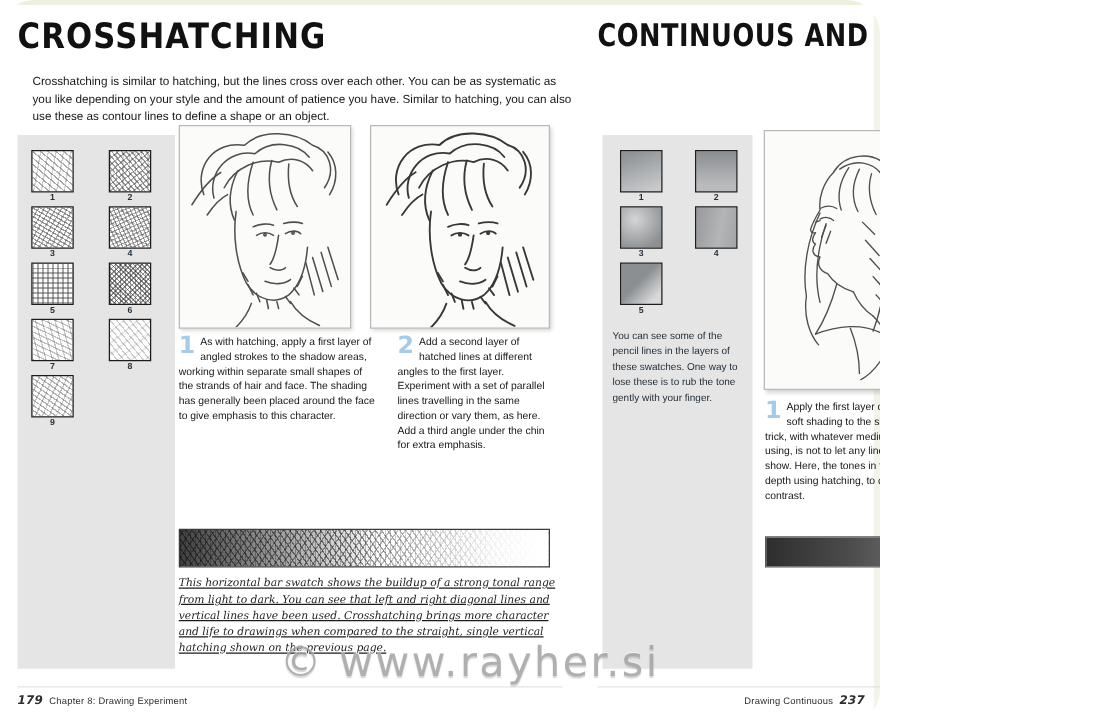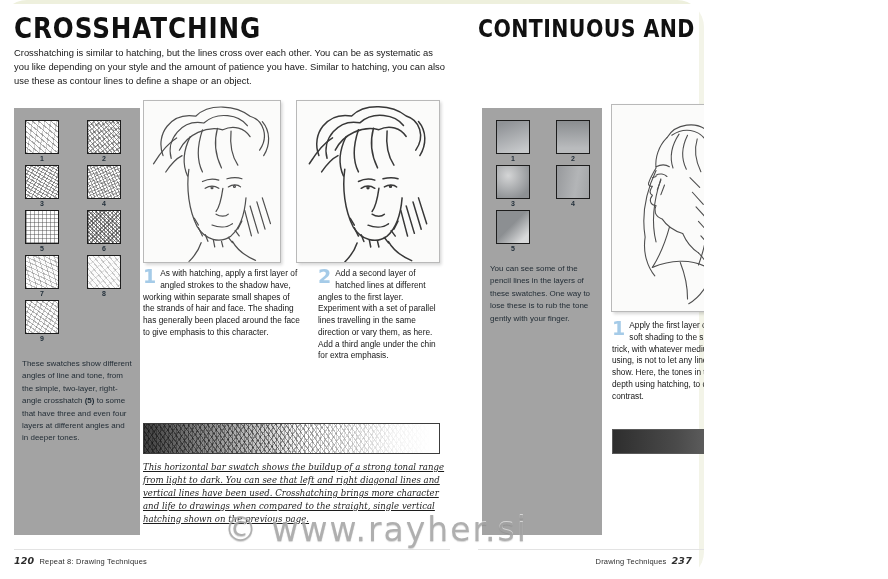--- a/index.html
+++ b/index.html
@@ -6,25 +6,25 @@
   .canvas{position:relative;width:704px;height:579px;background:#ffffff;overflow:hidden;
           font-family:"Liberation Sans", sans-serif;color:#1a1a1a;border-radius:27px;}
   .edge-top{position:absolute;left:0;top:0;width:888px;height:4px;background:#eef0dd;}
   .edge-right{position:absolute;right:0;top:0;width:5px;height:579px;background:#f3f4e8;}
 
   .title{position:absolute;margin:0;font-family:"DejaVu Sans", sans-serif;font-weight:900;
          color:#111;white-space:nowrap;transform-origin:left top;}
   .t-left{left:14px;top:12px;font-size:28px;letter-spacing:1px;transform:scaleX(0.88);}
   .t-right{left:478px;top:14px;font-size:25px;letter-spacing:0.5px;transform:scaleX(0.82);}
 
-  .intro{position:absolute;margin:0;font-size:9.4px;line-height:1.5;color:#161616;}
+  .intro{position:absolute;margin:12px;font-size:9.4px;line-height:1.5;color:#161616;}
   .intro-left{left:14px;top:46px;width:436px;}
   .intro-right{left:478px;top:48px;width:406px;}
 
-  .sidebar{position:absolute;background:#a3a3a3;}
+  .sidebar{position:absolute;background:#e5e5e5;}
   .sb-left{left:14px;top:108px;width:126px;height:427px;}
   .sb-right{left:482px;top:108px;width:120px;height:427px;}
 
   .swgrid{display:grid;grid-template-columns:34px 34px;}
   .swgrid-left{padding:12px 0 0 11px;column-gap:28px;row-gap:2px;}
   .swgrid-right{padding:12px 0 0 14px;column-gap:26px;row-gap:2px;}
   .swcell{margin:0;}
   .sw{width:34px;height:34px;border:1.5px solid #1d1d1d;box-sizing:border-box;background-color:#fcfcfc;}
   .swnum{font-size:7px;font-weight:bold;color:#23303b;text-align:center;width:34px;line-height:9px;}
 
@@ -184,47 +184,46 @@
         </figure>
       <figure class="swcell">
           <div class="sw h8"></div>
           <figcaption class="swnum">8</figcaption>
         </figure>
       <figure class="swcell">
           <div class="sw h9"></div>
           <figcaption class="swnum">9</figcaption>
         </figure>
     </div>
-    <p class="sbcap"><span>These swatches show different angles of line and tone, from the simple, two-layer, right-angle crosshatch </span><b>(5)</b><span> to some that have three and even four layers at different angles and in deeper tones.</span></p>
   </aside>
 
   <figure class="artbox ab-l1">
     <svg class="sketch" viewBox="0 0 100 118" preserveAspectRatio="xMidYMid meet">
         <use href="#man-sketch"></use>
       </svg>
   </figure>
   <figure class="artbox ab-l2">
     <svg class="sketch darker" viewBox="0 0 100 118" preserveAspectRatio="xMidYMid meet">
         <use href="#man-sketch"></use>
       </svg>
   </figure>
 
   <div class="step st-l1">
-    <span class="stepnum">1</span><span>As with hatching, apply a first layer of angled strokes to the shadow have, working within separate small shapes of the strands of hair and face. The shading has generally been placed around the face to give emphasis to this character.</span>
+    <span class="stepnum">1</span><span>As with hatching, apply a first layer of angled strokes to the shadow areas, working within separate small shapes of the strands of hair and face. The shading has generally been placed around the face to give emphasis to this character.</span>
   </div>
   <div class="step st-l2">
     <span class="stepnum">2</span><span>Add a second layer of hatched lines at different angles to the first layer. Experiment with a set of parallel lines travelling in the same direction or vary them, as here. Add a third angle under the chin for extra emphasis.</span>
   </div>
 
   <div class="bar bar-hatch"></div>
   <p class="handnote hn-left">This horizontal bar swatch shows the buildup of a strong tonal range from light to dark. You can see that left and right diagonal lines and vertical lines have been used. Crosshatching brings more character and life to drawings when compared to the straight, single vertical hatching shown on the previous page.</p>
 
   <div class="rule rule-left"></div>
   <footer class="foot foot-left">
-    <span class="pagenum">120</span><span>Repeat 8: Drawing Techniques</span>
+    <span class="pagenum">179</span><span>Chapter 8: Drawing Experiment</span>
   </footer>
 
   <h1 class="title t-right">CONTINUOUS AND FLAT-AREA SHADING</h1>
 
   <aside class="sidebar sb-right">
     <div class="swgrid swgrid-right">
       <figure class="swcell">
           <div class="sw s1"></div>
           <figcaption class="swnum">1</figcaption>
         </figure>
@@ -263,17 +262,17 @@
     <span class="stepnum">1</span><span>Apply the first layer of very fine, soft shading to the skin. The trick, with whatever medium you are using, is not to let any linear buildup show. Here, the tones in the hair are depth using hatching, to create contrast.</span>
   </div>
   <div class="step st-r2">
     <span class="stepnum">2</span>
   </div>
 
   <div class="bar bar-smooth"></div>
 
   <div class="rule rule-right"></div>
   <footer class="foot foot-right">
-    <span>Drawing Techniques</span><span class="pagenum">237</span>
+    <span>Drawing Continuous</span><span class="pagenum">237</span>
   </footer>
 
   <div class="watermark">© www.rayher.si</div>
 </div>
 
 </body></html>

